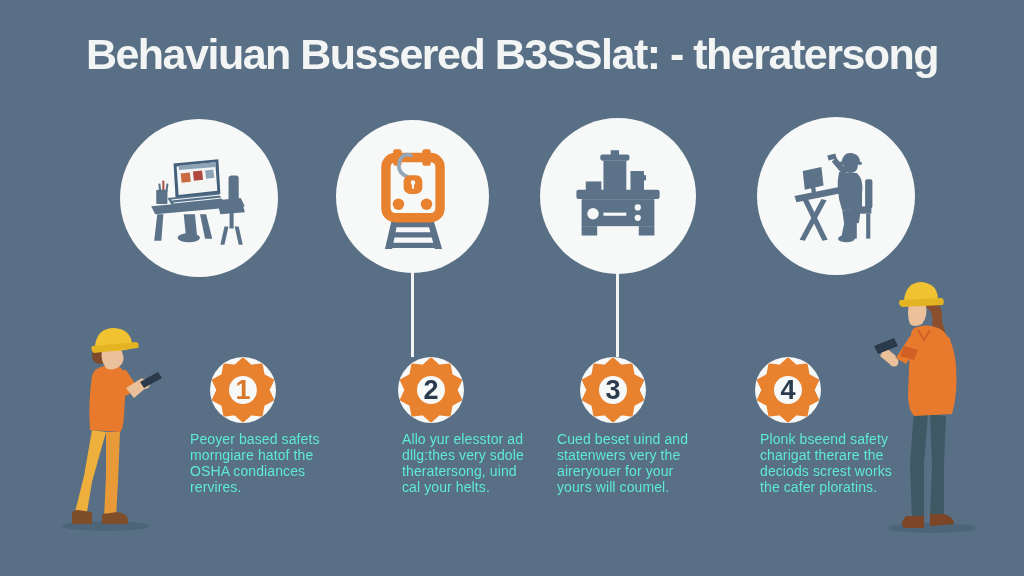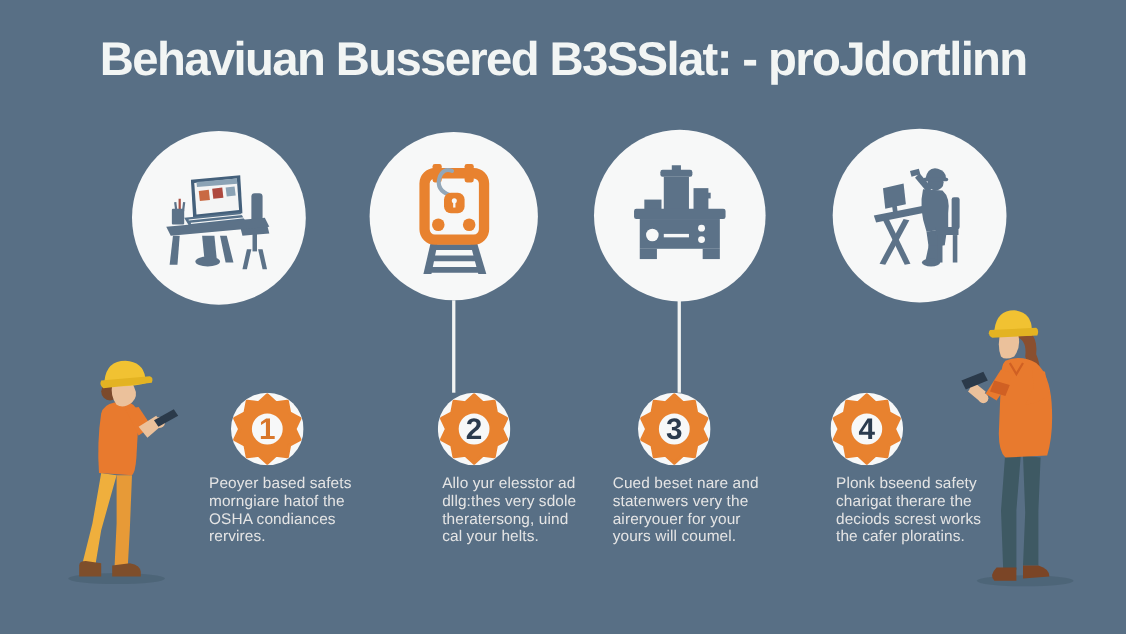--- a/index.html
+++ b/index.html
@@ -27,32 +27,32 @@
   .badge{position:absolute;width:66px;height:66px;top:357px;}
   .b1{left:210px;} .b2{left:398px;} .b3{left:580px;} .b4{left:755px;}
   .badge svg{position:absolute;left:0;top:0;}
   .badge .num{
     position:absolute;left:0;top:0;width:66px;height:66px;
     display:flex;align-items:center;justify-content:center;
     font-size:27px;font-weight:bold;
   }
   .step-text{
     position:absolute;top:431px;width:160px;
-    font-size:14px;line-height:1.15;color:#e5e5e5;
+    font-size:14px;line-height:1.15;color:#5eead4;
     white-space:pre-line;letter-spacing:0.1px;
   }
   .t1{left:190px;} .t2{left:402px;} .t3{left:557px;} .t4{left:760px;}
   .figure{position:absolute;}
   .fig-left{left:48px;top:326px;width:128px;height:210px;}
   .fig-right{left:870px;top:274px;width:108px;height:266px;}
 </style>
 </head>
 <body style="background-color: rgb(88, 111, 133);">
 
-<div class="title">Behaviuan Bussered B3SSlat: - proJdortlinn</div>
+<div class="title">Behaviuan Bussered B3SSlat: - theratersong</div>
 
 <div class="icon-circle c1">
   <svg width="112" height="104" viewBox="0 0 110 100">
     <g>
       <rect x="84" y="28" width="10" height="28" rx="3" fill="#5C7288"></rect>
       <polygon points="74,58 98,56 100,64 76,66" fill="#5C7288"></polygon>
       <rect x="85" y="64" width="4" height="16" fill="#5C7288"></rect>
       <polygon points="80,78 84,78 80,96 76,96" fill="#5C7288"></polygon>
       <polygon points="90,78 94,78 98,96 94,96" fill="#5C7288"></polygon>
       <polygon points="30,16 74,12 76,46 32,50" fill="#44607B"></polygon>
@@ -179,21 +179,21 @@
 </div>
 
 <div class="step-text t1">Peoyer based safets
 morngiare hatof the
 OSHA condiances
 rervires.</div>
 <div class="step-text t2">Allo yur elesstor ad
 dllg:thes very sdole
 theratersong, uind
 cal your helts.</div>
-<div class="step-text t3">Cued beset nare and
+<div class="step-text t3">Cued beset uind and
 statenwers very the
 aireryouer for your
 yours will coumel.</div>
 <div class="step-text t4">Plonk bseend safety
 charigat therare the
 deciods screst works
 the cafer ploratins.</div>
 
 <div class="figure fig-left">
   <svg width="128" height="210" viewBox="0 0 128 210">

